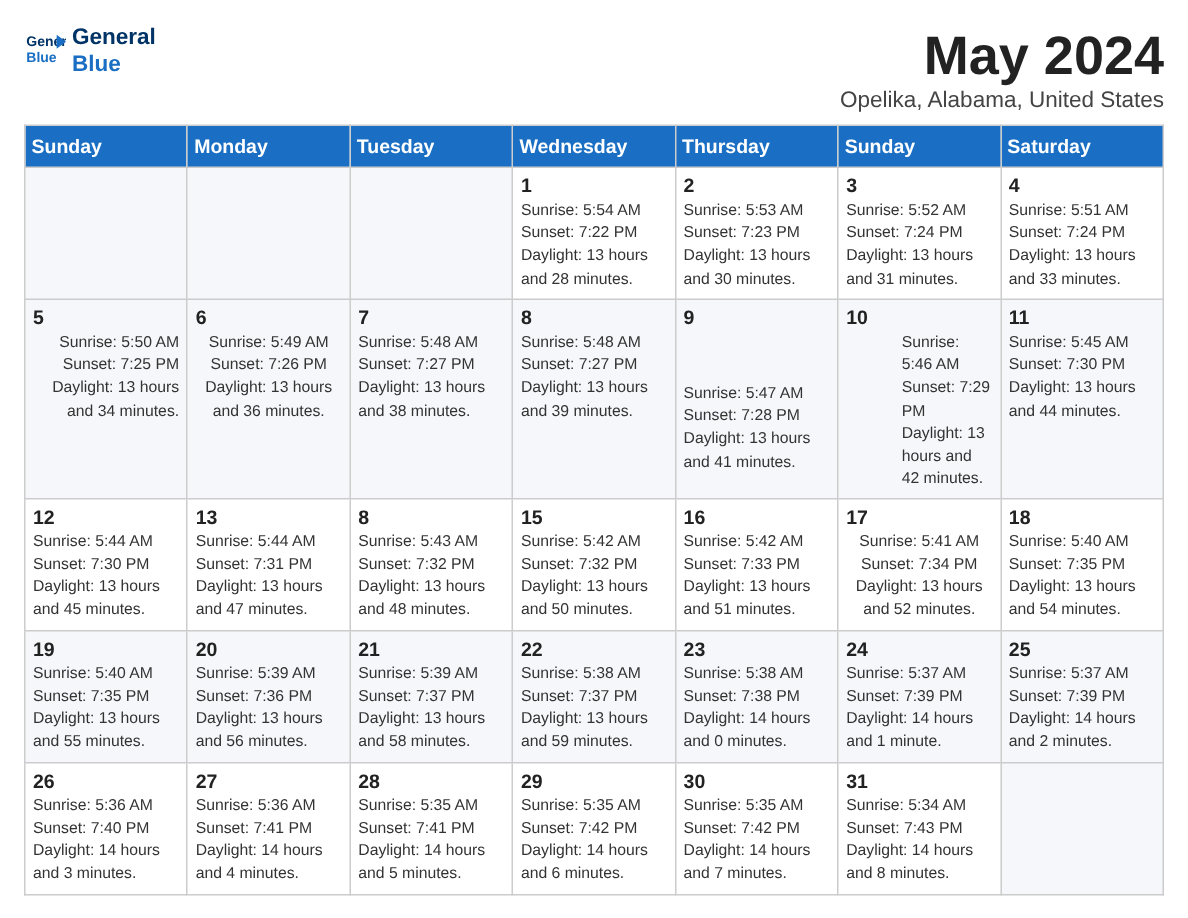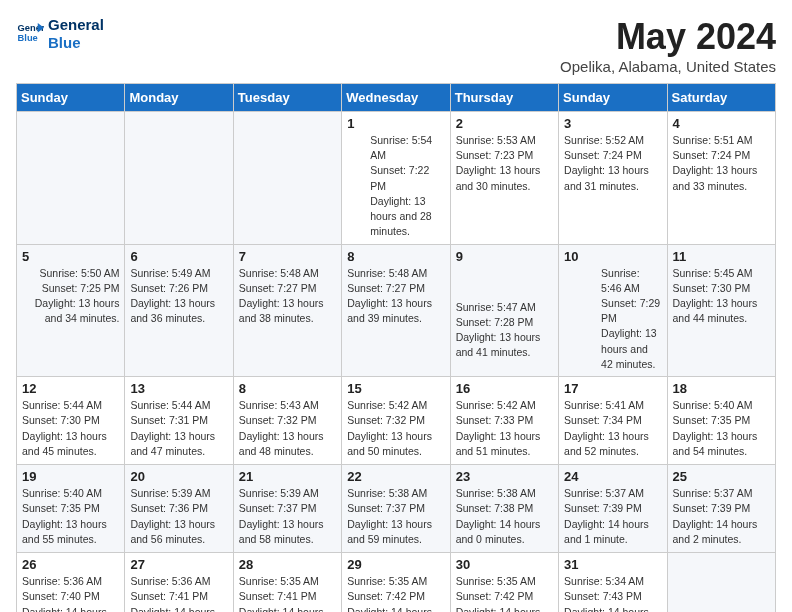--- a/index.html
+++ b/index.html
@@ -112,21 +112,21 @@
         <th>Saturday</th>
       </tr>
   </thead>
   <tbody id="calendar-body">
   <tr>
         <td class="empty-cell"></td>
         <td class="empty-cell"></td>
         <td class="empty-cell"></td>
         <td>
           <span class="day-number">1</span>
-          <div class="day-detail" style="white-space: pre-line; margin-left: 23px;">Sunrise: 5:54 AM
+          <div class="day-detail" style="white-space: pre-line;">Sunrise: 5:54 AM
 Sunset: 7:22 PM
 Daylight: 13 hours and 28 minutes.</div>
         </td>
         <td>
           <span class="day-number">2</span>
           <div class="day-detail" style="white-space: pre-line;">Sunrise: 5:53 AM
 Sunset: 7:23 PM
 Daylight: 13 hours and 30 minutes.</div>
         </td>
         <td>
@@ -144,21 +144,21 @@
       </tr>
       <tr>
         <td>
           <span class="day-number">5</span>
           <div class="day-detail" style="white-space: pre-line; text-align: right;">Sunrise: 5:50 AM
 Sunset: 7:25 PM
 Daylight: 13 hours and 34 minutes.</div>
         </td>
         <td>
           <span class="day-number">6</span>
-          <div class="day-detail" style="white-space: pre-line;">Sunrise: 5:49 AM
+          <div class="day-detail" style="white-space: pre-line; text-align: center;">Sunrise: 5:49 AM
 Sunset: 7:26 PM
 Daylight: 13 hours and 36 minutes.</div>
         </td>
         <td>
           <span class="day-number">7</span>
           <div class="day-detail" style="white-space: pre-line;">Sunrise: 5:48 AM
 Sunset: 7:27 PM
 Daylight: 13 hours and 38 minutes.</div>
         </td>
         <td>
@@ -212,21 +212,21 @@
 Daylight: 13 hours and 50 minutes.</div>
         </td>
         <td>
           <span class="day-number">16</span>
           <div class="day-detail" style="white-space: pre-line;">Sunrise: 5:42 AM
 Sunset: 7:33 PM
 Daylight: 13 hours and 51 minutes.</div>
         </td>
         <td>
           <span class="day-number">17</span>
-          <div class="day-detail" style="white-space: pre-line;">Sunrise: 5:41 AM
+          <div class="day-detail" style="white-space: pre-line; text-align: center;">Sunrise: 5:41 AM
 Sunset: 7:34 PM
 Daylight: 13 hours and 52 minutes.</div>
         </td>
         <td>
           <span class="day-number">18</span>
           <div class="day-detail" style="white-space: pre-line;">Sunrise: 5:40 AM
 Sunset: 7:35 PM
 Daylight: 13 hours and 54 minutes.</div>
         </td>
       </tr>

